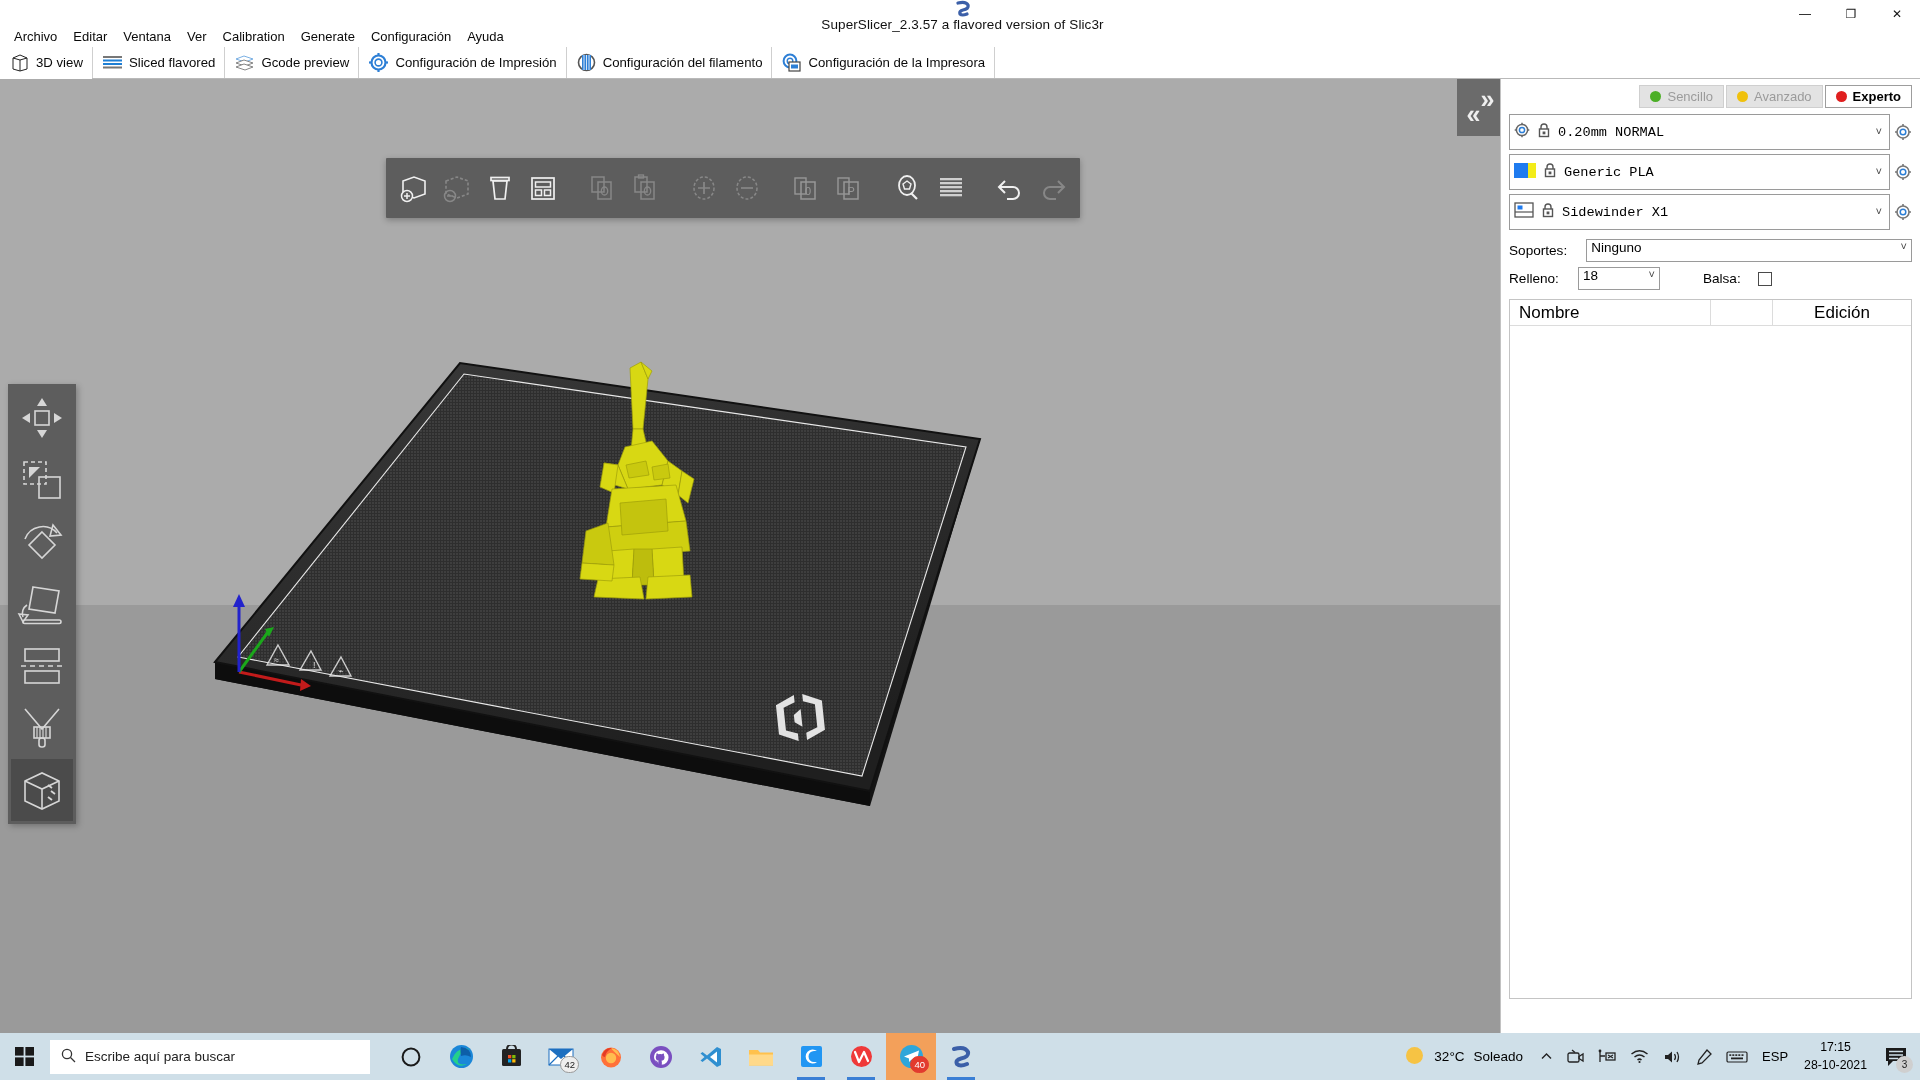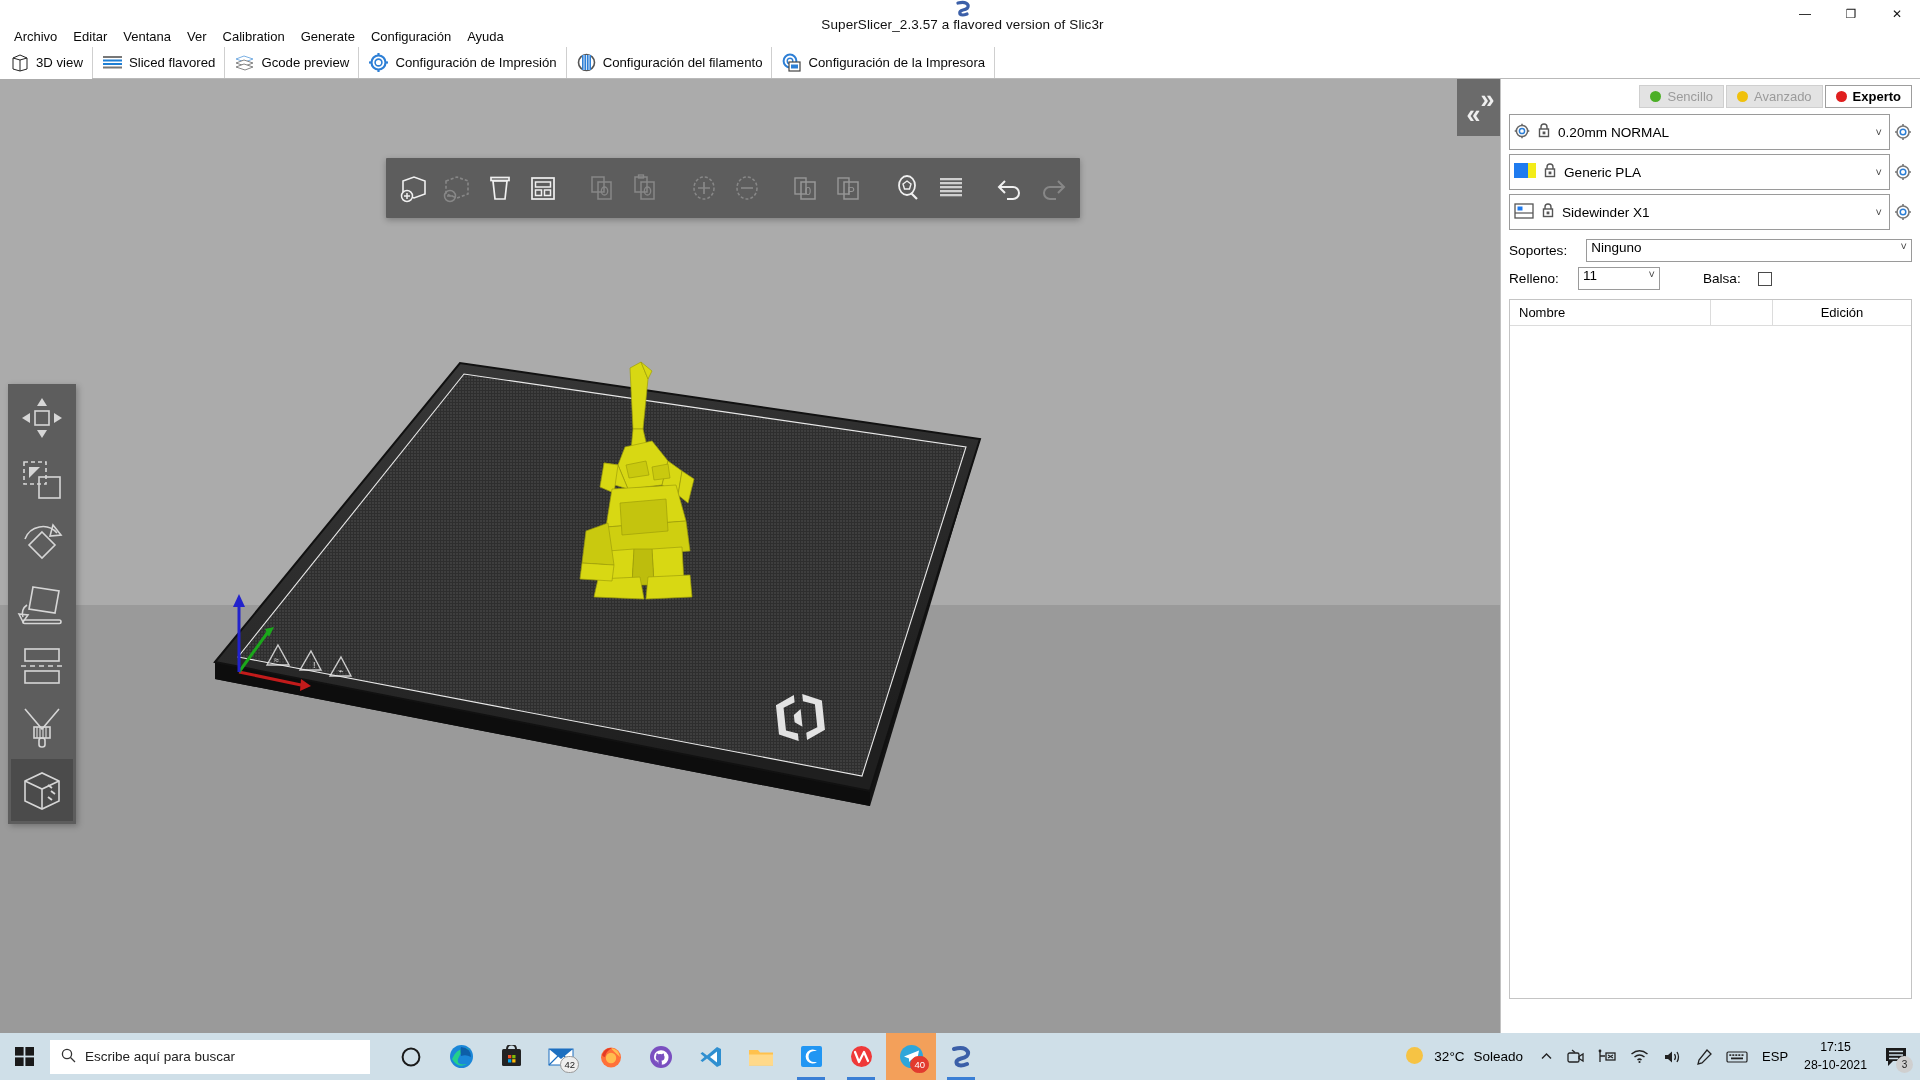--- a/index.html
+++ b/index.html
@@ -84,35 +84,35 @@
             display:flex; flex-direction:column; padding:6px 8px 0 8px; position:relative;}
   .mode-row{ display:flex; justify-content:flex-end; gap:2px; margin-bottom:6px;}
   .mode-btn{ display:flex; align-items:center; gap:6px; padding:3px 10px;
              background:#e3e3e3; border:1px solid #cfcfcf; font-size:13px; color:#9b9b9b;}
   .mode-btn.active{ background:#fff; border:1px solid #9d9d9d; color:#000; font-weight:bold;}
   .dot{ width:11px;height:11px;border-radius:50%;display:inline-block;}
 
   .preset-row{ display:flex; align-items:center; gap:4px; margin-bottom:4px;}
   .preset-combo{
     flex:1; height:36px; border:1px solid #9a9a9a; background:#fff;
-    display:flex; align-items:center; gap:7px; padding:0 4px; font-size:13.6px;
+    display:flex; align-items:center; gap:7px; padding:0 4px; font-size:13.6px;font-family:Liberation Mono, monospace;
   }
   .preset-combo .chev{ margin-left:auto; color:#444; font-size:11px; padding-right:3px;}
   .gear-out{ width:18px;height:18px;flex:none;}
 
   .opt-row{ display:flex; align-items:center; gap:17px; margin-top:5px; font-size:13.6px;}
   .opt-label{ white-space:nowrap;}
   .combo{ border:1px solid #9a9a9a; background:#fff; height:23px; display:flex;
           align-items:flex-start; padding:0 4px; font-size:13.5px;}
   .combo .chev{ margin-left:auto; font-size:11px; color:#444; padding-left:10px;}
   .chk{ width:14px;height:14px;border:1px solid #4a4a4a;background:#fff;display:inline-block;}
 
   .obj-table{ margin-top:9px; border:1px solid #c4c4c4; background:#fff; height:700px;
               display:flex; flex-direction:column;}
-  .obj-head{ display:flex; height:26px; align-items:center; font-size:13px;
+  .obj-head{ display:flex; height:26px; align-items:center; font-size:17px;
              border-bottom:1px solid #dcdcdc;}
   .col-name{ width:200px; padding-left:9px;}
   .col-a{ width:62px; text-align:center; border-left:1px solid #dcdcdc; height:26px; line-height:26px;}
   .col-b{ flex:1; text-align:center; border-left:1px solid #dcdcdc; height:26px; line-height:26px;}
   .obj-row{ display:flex; height:26px; align-items:center; font-size:13.6px;}
 
   .slice-btn{ position:absolute; left:8px; right:8px; bottom:10px; height:32px;
               background:#e1e1e1; border:1px solid #adadad; display:flex;
               align-items:center; justify-content:center; font-weight:bold; font-size:14px;}
 
@@ -630,21 +630,21 @@
       <span class="opt-label">Soportes:</span>
       <div class="combo" style="flex:1; margin-left:2px;">
         <span>Ninguno</span>
         <span class="chev">˅</span>
       </div>
     </div>
 
     <div class="opt-row">
       <span class="opt-label">Relleno:</span>
       <div class="combo" style="width:82px; margin-left:2px;">
-        <span>11</span>
+        <span>18</span>
         <span class="chev">˅</span>
       </div>
       <span class="opt-label" style="margin-left:26px;">Balsa:</span>
       <span class="chk"></span>
     </div>
 
     <div class="obj-table">
       <div class="obj-head">
         <div class="col-name">Nombre</div>
         <div class="col-a"></div>

